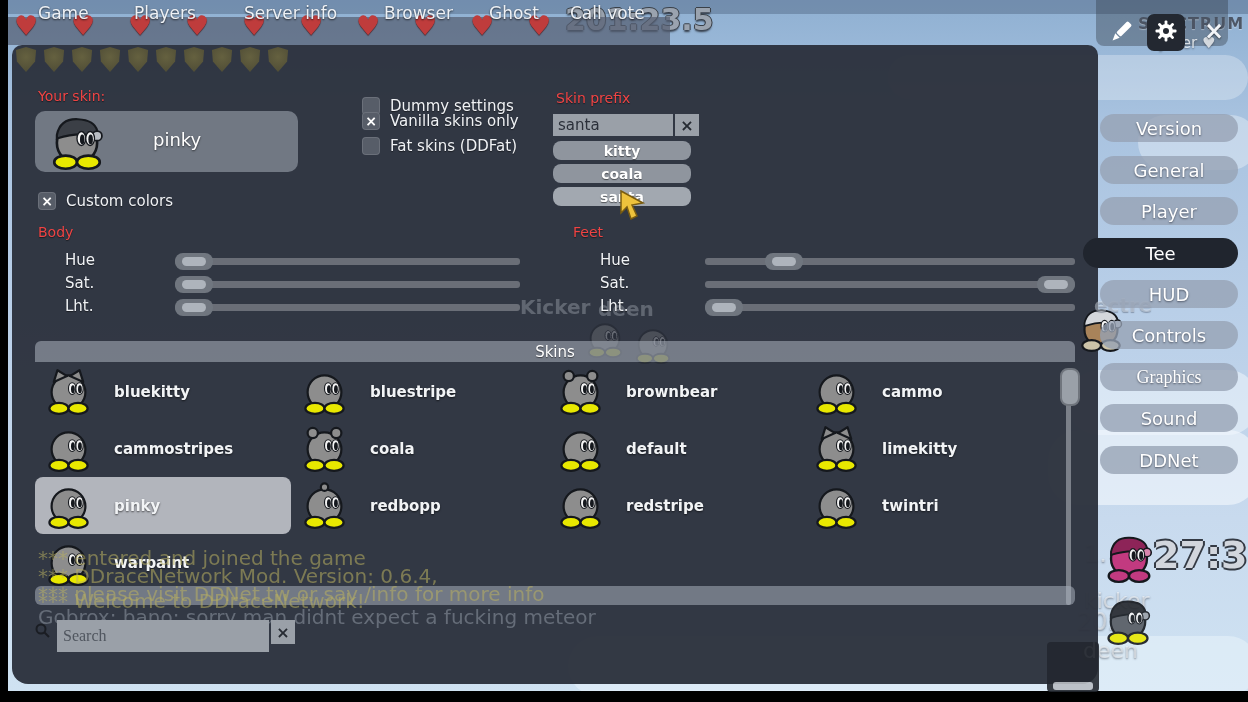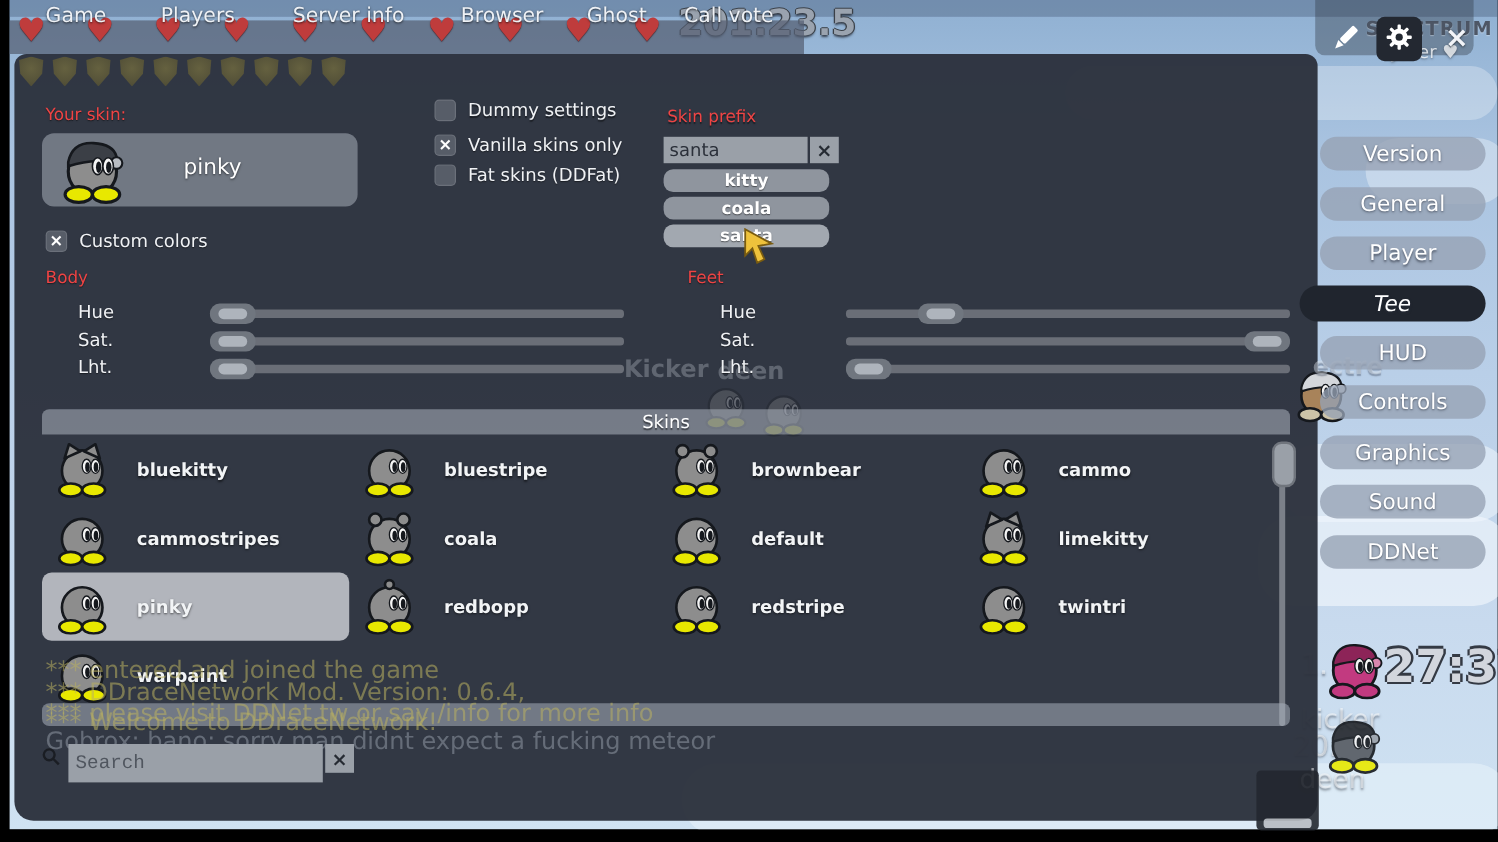--- a/index.html
+++ b/index.html
@@ -75,21 +75,21 @@
   
   .chat-line{position:absolute;left:38px;z-index:6;font-size:20px;font-weight:normal;white-space:nowrap;}
   .chat-system{color:rgba(186,176,96,.55);}
   .chat-player{color:rgba(165,172,184,.45);}
   #chat-highlight{position:absolute;left:35px;top:586px;width:1040px;height:19px;border-radius:6px;
     background:rgba(168,175,188,.55);z-index:6;}
   
   #search-row{position:absolute;left:34px;top:620px;z-index:6;display:flex;align-items:center;gap:6px;}
   #search-box{display:flex;width:238px;height:24px;}
   #search-box input{flex:1;min-width:0;border:0;background:#9aa0a8;color:#7f1d1d;font-size:16px;
-    font-family:Liberation Mono, monospace;padding:16px 6px;outline:none;}
+    font-family:Liberation Serif, serif;padding:16px 6px;outline:none;}
   #search-box input::placeholder{color:#50565f;opacity:1;}
   
   .side-tab{position:absolute;left:1100px;width:138px;height:28px;border-radius:14px;z-index:7;
     background:rgba(150,161,180,.78);display:flex;align-items:center;justify-content:center;color:#fff;
     font-size:18px;text-shadow:0 1px 2px rgba(40,46,58,.7);cursor:pointer;}
   .side-tab.active{left:1083px;width:155px;height:30px;background:#20252e;border-radius:15px;}
   
   #sb-rank1{position:absolute;left:1084px;top:540px;font-size:24px;color:rgba(255,255,255,.5);z-index:4;
     text-shadow:0 1px 2px rgba(40,46,58,.5);}
   #sb-time{position:absolute;left:1153px;top:533px;font-size:38px;font-weight:bold;color:#d2d6dd;z-index:4;
@@ -255,21 +255,21 @@
           <ellipse cx="19" cy="55" rx="13" ry="7.5" fill="#e8e800" stroke="#15181d" stroke-width="3"></ellipse>
           <ellipse cx="45" cy="55" rx="13" ry="7.5" fill="#e8e800" stroke="#15181d" stroke-width="3"></ellipse>
           <ellipse cx="37" cy="28" rx="5" ry="8" fill="#f4f4f4" stroke="#15181d" stroke-width="1.5"></ellipse>
           <ellipse cx="47" cy="28" rx="5" ry="8" fill="#f4f4f4" stroke="#15181d" stroke-width="1.5"></ellipse>
           <ellipse cx="38" cy="29" rx="2.6" ry="5.5" fill="#15181d"></ellipse>
           <ellipse cx="47.6" cy="29" rx="2.6" ry="5.5" fill="#15181d"></ellipse>
         </svg></span>
     <span class="name">pinky</span>
   </div>
   <div id="toggles">
-      <div class="check-row" style="left: 362px; top: 83px;">
+      <div class="check-row" style="left: 362px; top: 97px;">
         <span class="checkbox"></span>
         <span class="lbl">Dummy settings</span>
       </div>
       <div class="check-row" style="left: 362px; top: 112px;">
         <span class="checkbox">×</span>
         <span class="lbl">Vanilla skins only</span>
       </div>
       <div class="check-row" style="left: 362px; top: 137px;">
         <span class="checkbox"></span>
         <span class="lbl">Fat skins (DDFat)</span>
@@ -527,20 +527,20 @@
         <ellipse cx="37" cy="28" rx="5" ry="8" fill="#f4f4f4" stroke="#15181d" stroke-width="1.5"></ellipse>
         <ellipse cx="47" cy="28" rx="5" ry="8" fill="#f4f4f4" stroke="#15181d" stroke-width="1.5"></ellipse>
         <ellipse cx="38" cy="29" rx="2.6" ry="5.5" fill="#15181d"></ellipse>
         <ellipse cx="47.6" cy="29" rx="2.6" ry="5.5" fill="#15181d"></ellipse>
       </svg></span>
   <div id="side-name">ectre</div>
   <div id="sidebar">
       <div class="side-tab" style="top: 114px;">Version</div>
       <div class="side-tab" style="top: 156px;">General</div>
       <div class="side-tab" style="top: 197px;">Player</div>
-      <div class="side-tab active" style="top: 238px; font-style: italic;">Tee</div>
+      <div class="side-tab active" style="top: 238px;">Tee</div>
       <div class="side-tab" style="top: 280px;">HUD</div>
       <div class="side-tab" style="top: 321px;">Controls</div>
-      <div class="side-tab" style="top: 363px;">Graphics</div>
+      <div class="side-tab" style="top: 363px; font-family: Liberation Serif, serif;">Graphics</div>
       <div class="side-tab" style="top: 404px;">Sound</div>
       <div class="side-tab" style="top: 446px;">DDNet</div>
     </div>
 </div>
 
 </body></html>

